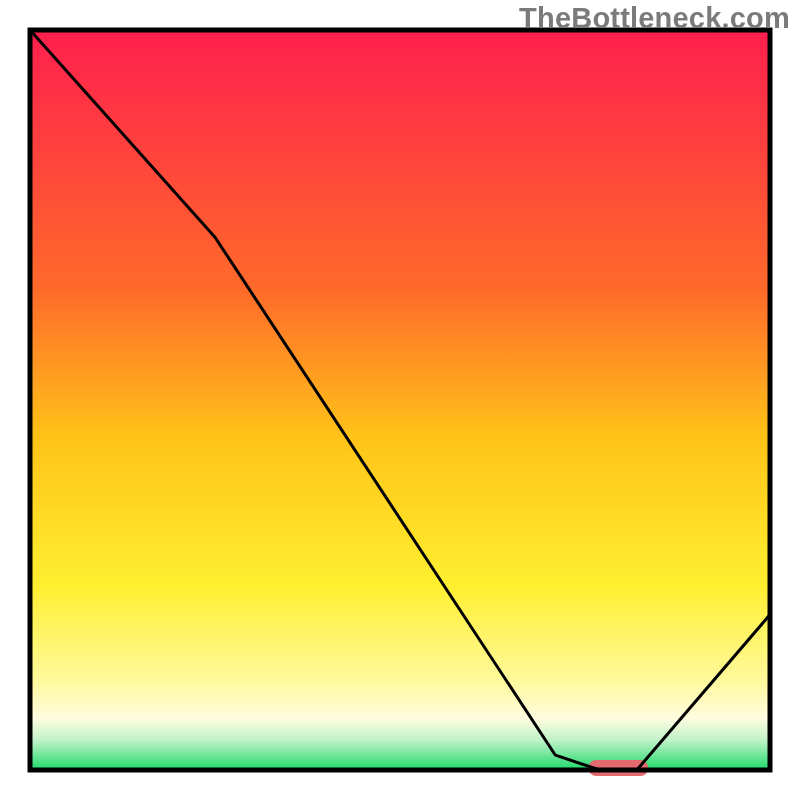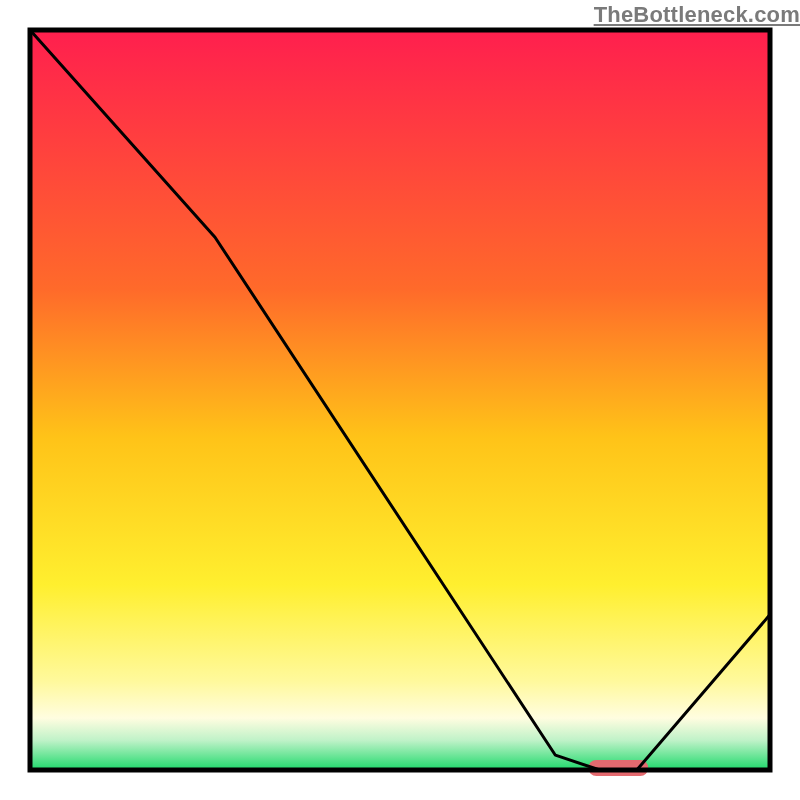--- a/index.html
+++ b/index.html
@@ -11,27 +11,26 @@
     font-family: Arial, Helvetica, sans-serif;
   }
   .container {
     position: relative;
     width: 800px;
     height: 800px;
   }
   .watermark {
     position: absolute;
     top: 2px;
-    right: 0;
-    font-size: 22px;
+    right: 10px;
+    font-size: 29px;
     font-weight: bold;
     color: #7a7a7a;
     letter-spacing: 0.2px;
     z-index: 10;
-    text-decoration: underline;
   }
   svg.chart {
     position: absolute;
     top: 0;
     left: 0;
   }
 </style>
 </head>
 <body>
 

